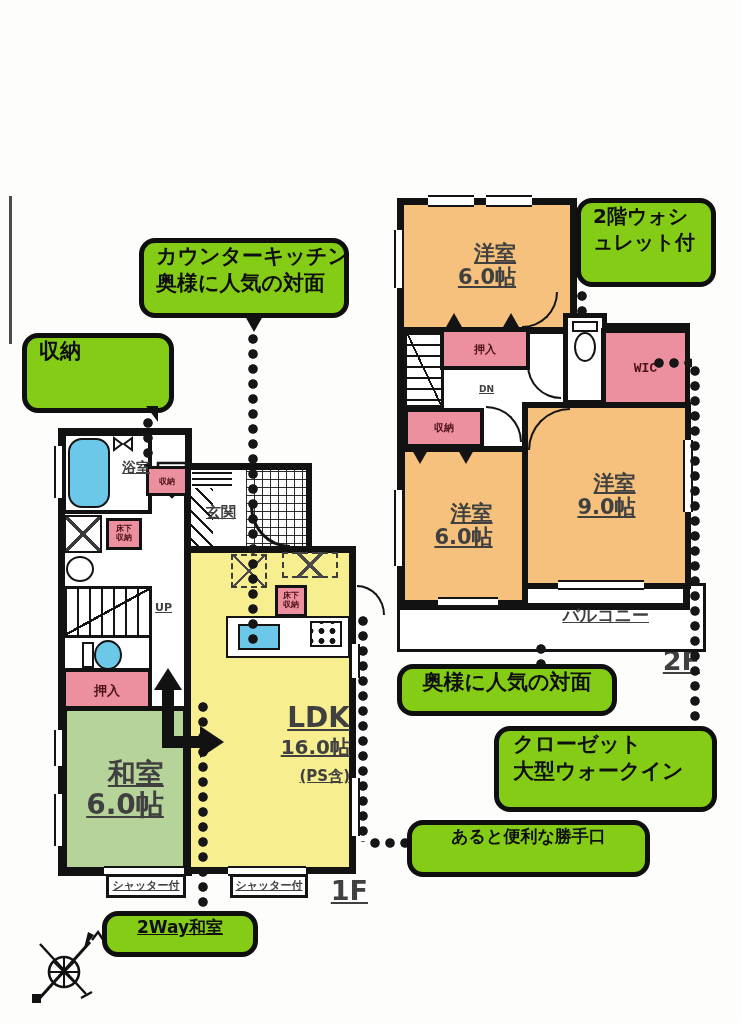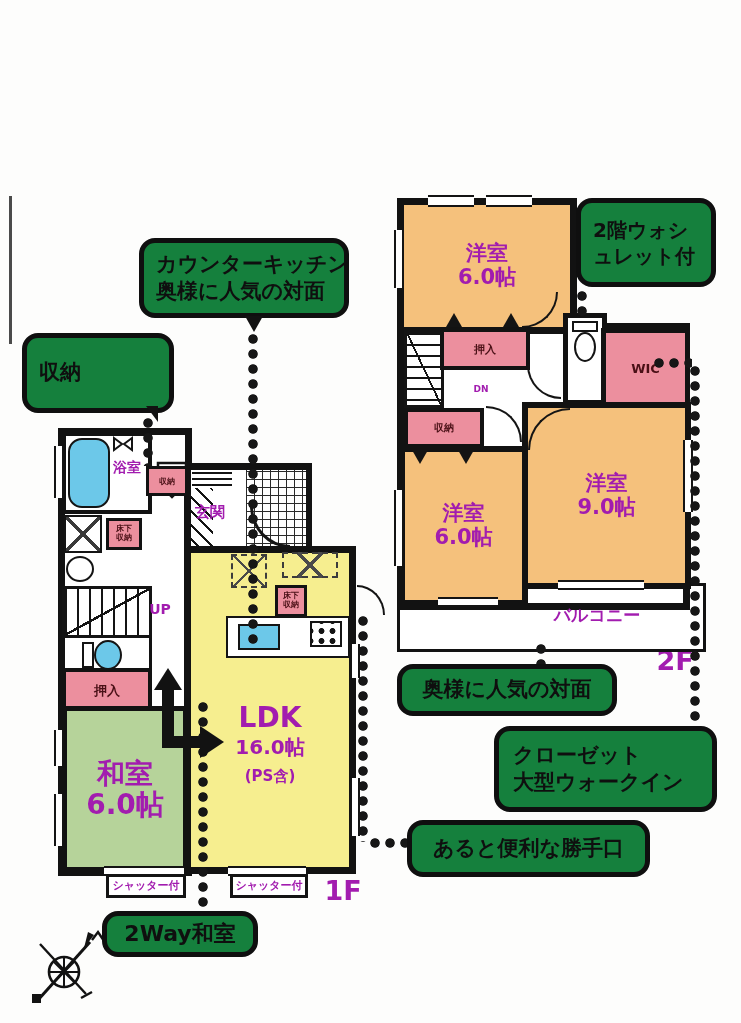--- a/index.html
+++ b/index.html
@@ -9,21 +9,21 @@
   
   .room{position:absolute;box-sizing:border-box;border:7px solid var(--wall,#121212);}
   .b6{border-width:6px}.b5{border-width:5px}.b4{border-width:4px}.b3{border-width:3px}
   .orange{background:var(--room-orange,#F5C17C);}
   .pink{background:var(--closet-pink,#EC8F9E);}
   .yellow{background:var(--ldk-yellow,#F6EE8F);}
   .green{background:var(--washitsu-green,#B6D39A);}
   .white{background:#ffffff;}
   .blue{background:var(--fixture-blue,#6CC8E9);}
   .center{display:flex;flex-direction:column;align-items:center;justify-content:center;text-align:center;}
-  .lbl{position:absolute;font-weight:700;color:#a21caf;line-height:1.12;text-align:center;box-sizing:border-box;}
+  .lbl{position:absolute;font-weight:700;color:#404040;line-height:1.12;text-align:right;box-sizing:border-box;text-decoration:underline;}
   .closet-lbl{color:#4a1016;font-weight:700;}
   
   .stairs-h{background-image:repeating-linear-gradient(180deg,#141414 0 2px,transparent 2px 11px),
             linear-gradient(to top right,transparent 48.5%,#141414 48.5% 51.5%,transparent 51.5%);}
   .stairs-v{background-image:repeating-linear-gradient(90deg,#141414 0 2px,transparent 2px 12px),
             linear-gradient(to bottom right,transparent 48.5%,#141414 48.5% 51.5%,transparent 51.5%);}
   .tiles{background-image:repeating-linear-gradient(0deg,#2a2a2a 0 1px,transparent 1px 8px),
          repeating-linear-gradient(90deg,#2a2a2a 0 1px,transparent 1px 8px);}
   .slope{background-image:repeating-linear-gradient(45deg,transparent 0 8px,#141414 8px 10px);}
   .shelf{background-image:repeating-linear-gradient(180deg,#141414 0 2px,transparent 2px 6px);}
@@ -31,22 +31,22 @@
          background-image:linear-gradient(45deg,transparent 47%,#4a4a4a 47% 53%,transparent 53%),
                           linear-gradient(135deg,transparent 47%,#4a4a4a 47% 53%,transparent 53%);}
   .stove{border:2px solid #141414;background-image:radial-gradient(circle,#141414 2.6px,transparent 3.3px);
          background-size:11px 10px;background-position:4px 3px;background-repeat:repeat;}
   
   .vdots{position:absolute;width:10px;z-index:20;background-repeat:repeat-y;
          background-image:radial-gradient(circle at 5px 7px,#161616 4.3px,transparent 5.2px);background-size:10px 15px;}
   .hdots{position:absolute;height:10px;z-index:20;background-repeat:repeat-x;
          background-image:radial-gradient(circle at 7px 5px,#161616 4.3px,transparent 5.2px);background-size:15px 10px;}
   
-  .callout{position:absolute;background:#15803d;border:5px solid #0f0f0f;border-radius:16px;color:#0f0f0f;
-           font-weight:700;display:flex;flex-direction:column;justify-content:center;z-index:30;box-sizing:border-box;}
+  .callout{position:absolute;background:#84cc16;border:5px solid #0f0f0f;border-radius:16px;color:#0f0f0f;
+           font-weight:700;display:flex;flex-direction:column;justify-content:flex-start;z-index:30;box-sizing:border-box;}
   .callout .ln{line-height:1.3;white-space:nowrap;}
   
   .winh{position:absolute;background:#fff;border-top:2px solid #141414;border-bottom:2px solid #141414;box-sizing:border-box;z-index:6;}
   .winv{position:absolute;background:#fff;border-left:2px solid #141414;border-right:2px solid #141414;box-sizing:border-box;z-index:6;}
   .arc{position:absolute;box-sizing:border-box;z-index:7;background:transparent;}
   .tri{position:absolute;width:0;height:0;z-index:8;}
   .fixture{position:absolute;box-sizing:border-box;border:2px solid #141414;}
   svg{position:absolute;overflow:visible;}
 </style>
 </head>
@@ -71,21 +71,21 @@
 
 <div class="room b4 pink center" style="left:440px;top:328px;width:90px;height:42px;z-index:4;">
   <span class="closet-lbl" style="font-size:11px;">押入</span>
 </div>
 
 <div class="room b5 white" style="left:563px;top:313px;width:44px;height:92px;z-index:4;"></div>
 <div class="fixture white" style="left:572px;top:321px;width:26px;height:11px;z-index:5;"></div>
 <div class="fixture white" style="left:574px;top:332px;width:22px;height:30px;border-radius:50%;z-index:5;"></div>
 
 <div class="room b5 pink center" style="left:601px;top:328px;width:89px;height:80px;z-index:4;">
-  <span class="closet-lbl" style="font-size:13px;">WIC</span>
+  <span class="closet-lbl" style="font-size:13px;font-family:Liberation Mono, monospace;">WIC</span>
 </div>
 
 <div class="room b4 pink center" style="left:404px;top:408px;width:80px;height:40px;z-index:4;">
   <span class="closet-lbl" style="font-size:10px;">収納</span>
 </div>
 
 <div class="room b6 orange center" style="left:399px;top:446px;width:129px;height:160px;z-index:4;">
   <div class="lbl" style="position:static;font-size:21px;">
     <div>洋室</div>
       <div>6.0帖</div>
@@ -138,21 +138,21 @@
 </svg>
 
 <div class="abs" style="left:64px;top:515px;width:38px;height:38px;border:2px solid #141414;background:#fff;z-index:4;
      background-image:linear-gradient(45deg,transparent 47%,#3a3a3a 47% 53%,transparent 53%),linear-gradient(135deg,transparent 47%,#3a3a3a 47% 53%,transparent 53%);"></div>
 <div class="room b3 pink center" style="left:106px;top:518px;width:36px;height:32px;z-index:4;">
   <span class="closet-lbl" style="font-size:8px;line-height:1.1;width:18px;">床下収納</span>
 </div>
 <div class="fixture white" style="left:66px;top:556px;width:28px;height:26px;border-radius:50%;z-index:4;"></div>
 
 <div class="abs stairs-v" style="left:62px;top:586px;width:90px;height:52px;border:3px solid #141414;background-color:#fff;z-index:4;"></div>
-<div class="lbl" style="left:148px;top:602px;width:24px;font-size:14px;z-index:9;">UP</div>
+<div class="lbl" style="left:148px;top:602px;width:24px;font-size:11px;z-index:9;">UP</div>
 
 <div class="room b3 white" style="left:62px;top:630px;width:90px;height:50px;z-index:3;"></div>
 <div class="fixture white" style="left:82px;top:642px;width:12px;height:26px;z-index:4;"></div>
 <div class="fixture blue" style="left:94px;top:640px;width:28px;height:30px;border-radius:50%;z-index:4;"></div>
 
 <div class="room b4 pink center" style="left:62px;top:668px;width:90px;height:46px;z-index:4;">
   <span class="closet-lbl" style="font-size:13px;">押入</span>
 </div>
 
 <div class="room b5 green center" style="left:62px;top:706px;width:126px;height:166px;z-index:4;">
@@ -231,24 +231,24 @@
   <span class="ln" style="font-size:20px;">ュレット付</span>
 </div>
 <div class="callout" style="left:397px;top:664px;width:220px;height:52px;align-items:center;">
   <span class="ln" style="font-size:21px;">奥様に人気の対面</span>
 </div>
 <div class="callout" style="left:494px;top:726px;width:223px;height:86px;padding-left:14px;">
   <span class="ln" style="font-size:21px;">クローゼット</span>
   <span class="ln" style="font-size:21px;">大型ウォークイン</span>
 </div>
 <div class="callout" style="left:407px;top:820px;width:243px;height:57px;align-items:center;">
-  <span class="ln" style="font-size:21px;">あると便利な勝手口</span>
+  <span class="ln" style="font-size:17px;">あると便利な勝手口</span>
 </div>
 <div class="callout" style="left:102px;top:911px;width:156px;height:46px;align-items:center;">
-  <span class="ln" style="font-size:22px;">2Way和室</span>
+  <span class="ln" style="font-size:17px;text-decoration:underline;">2Way和室</span>
 </div>
 
 <svg style="left:24px;top:928px;z-index:25;" width="88" height="84" viewBox="0 0 88 84">
   <circle cx="40" cy="44" r="15" fill="none" stroke="#121212" stroke-width="2.6"></circle>
   <line x1="25" y1="44" x2="55" y2="44" stroke="#121212" stroke-width="2"></line>
   <line x1="40" y1="29" x2="40" y2="59" stroke="#121212" stroke-width="2"></line>
   <line x1="30" y1="34" x2="50" y2="54" stroke="#121212" stroke-width="2"></line>
   <line x1="50" y1="34" x2="30" y2="54" stroke="#121212" stroke-width="2"></line>
   <line x1="14" y1="72" x2="66" y2="14" stroke="#121212" stroke-width="3"></line>
   <polygon points="60,20 70,7 64,4" fill="#121212"></polygon>

